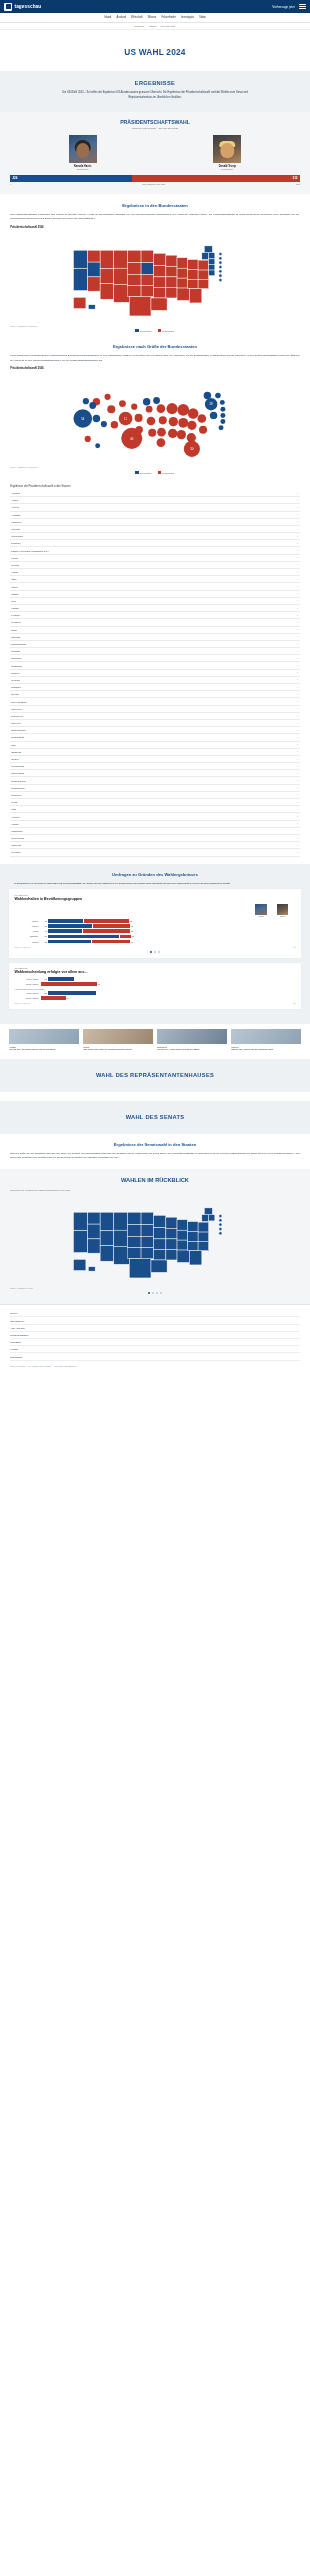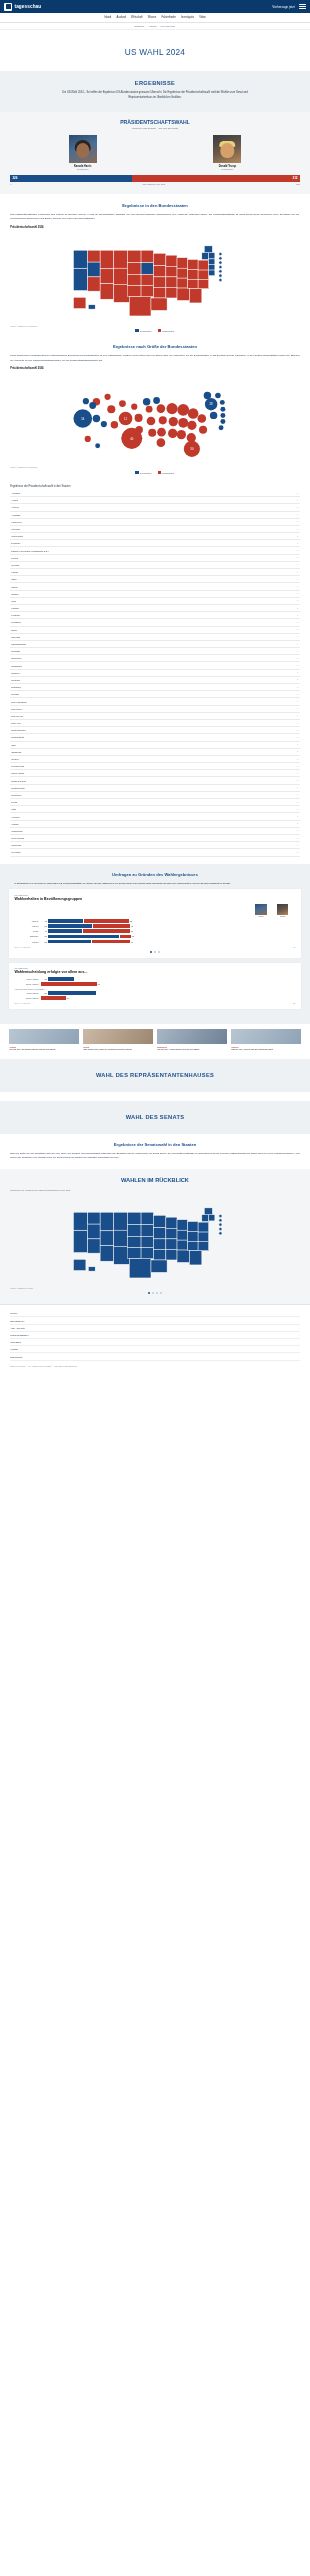--- a/index.html
+++ b/index.html
@@ -50,21 +50,21 @@
   }
   .navbar a { font-size:2.6px; color:#26313c; }
 
   .breadcrumb {
     height:7.2px; display:flex; align-items:center; justify-content:center;
     font-size:2.3px; color:#6a7580; gap:1.6px; border-bottom:0.5px solid #eee;
   }
 
   
   .hero-title {
-    text-align:center; color:#1a4e8a; font-size:8.3px; font-weight:normal;
+    text-align:center; color:#1a4e8a; font-size:8.3px; font-weight:bold;
     padding:11.4px 0 8.3px;
     letter-spacing:0.2px;
   }
   .section-band {
     background:#eef1f4;
     padding:9.3px 0 11.4px;
     text-align:center;
   }
   .band-title {
     color:#1a4e8a; font-size:5.7px; font-weight:bold; letter-spacing:0.3px;

